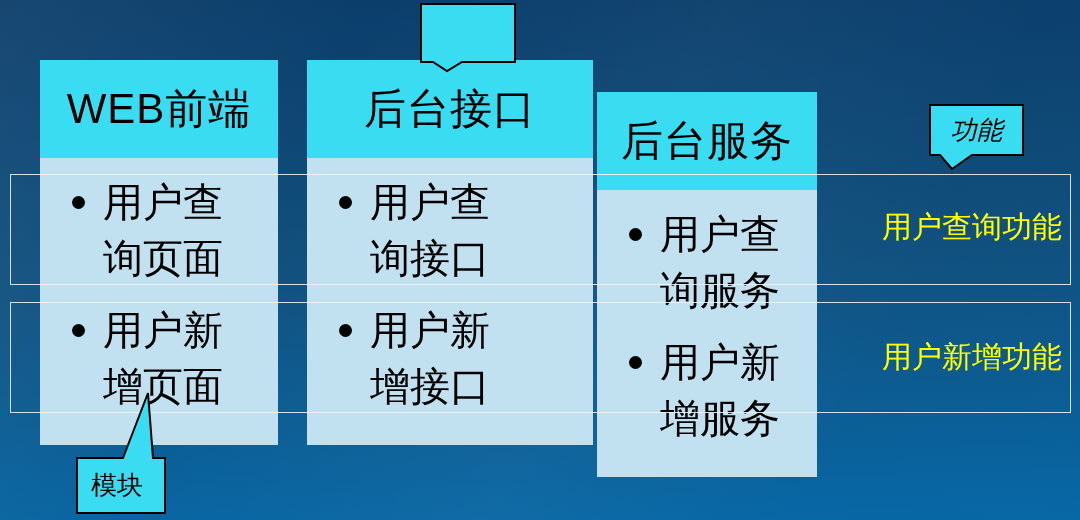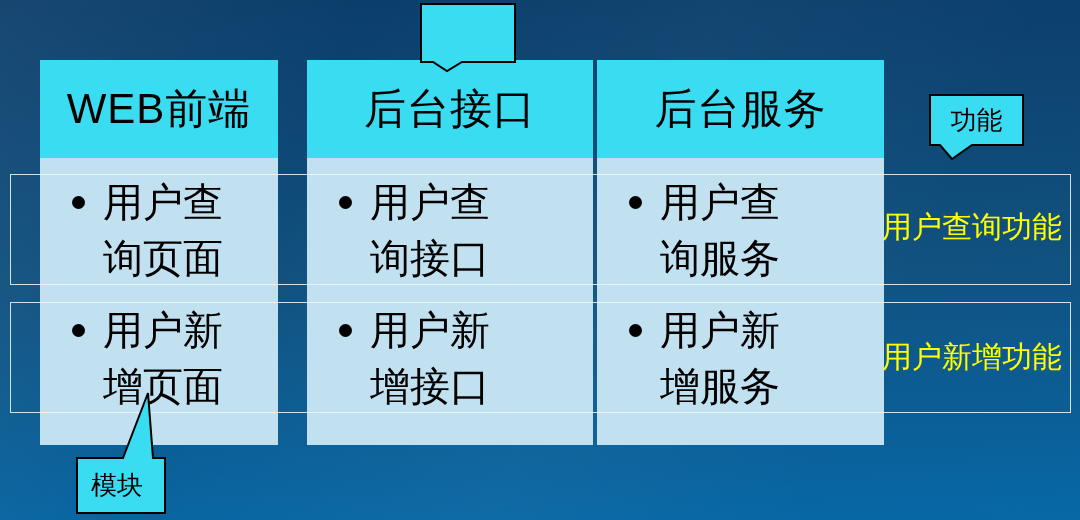--- a/index.html
+++ b/index.html
@@ -13,21 +13,21 @@
   .slide::before{
     content:"";position:absolute;inset:0;
     background:linear-gradient(115deg,rgba(255,255,255,0.05) 0%,rgba(255,255,255,0) 28%,rgba(255,255,255,0.03) 55%,rgba(255,255,255,0) 80%);
     pointer-events:none;z-index:1;
   }
 
   
   .column{position:absolute;top:60px;height:385px;display:flex;flex-direction:column;z-index:2;}
   .col-0{left:40px;width:238px;}
   .col-1{left:307px;width:286px;}
-  .col-2{left:597px;width:287px;}
+  .col-2{left:597px;width:220px;margin-top:32px;}
   .col-header{
     height:98px;background:#3ADCF2;color:#000;
     display:flex;align-items:center;justify-content:center;
     font-size:42px;letter-spacing:1px;
   }
   .col-body{flex:1;background:#C2E1F0;position:relative;}
   .item{position:absolute;left:8px;right:0;height:111px;padding-left:55px;display:flex;align-items:center;box-sizing:border-box;}
   .item-0{top:16px;}   
   .item-1{top:144px;}  
   .item-text{font-size:40px;line-height:56px;color:#000;white-space:pre-line;}
@@ -49,21 +49,21 @@
 
   
   .callout{position:absolute;z-index:5;}
   .callout svg{display:block;}
   .callout-text{
     position:absolute;display:flex;align-items:center;justify-content:center;
     color:#000;font-size:26px;
   }
   .callout-component{left:419px;top:2px;}
   .callout-component .callout-text{left:2px;top:2px;width:94px;height:58px;}
-  .callout-function{left:928px;top:93px;}
+  .callout-function{left:928px;top:103px;font-style:italic;}
   .callout-function .callout-text{left:2px;top:2px;width:93px;height:50px;}
   .callout-module{left:75px;top:391px;}
   .callout-module .callout-text{left:2px;top:67px;width:80px;height:55px;}
 </style>
 </head>
 <body>
 
 <div class="slide">
 
   <div class="column col-0">

